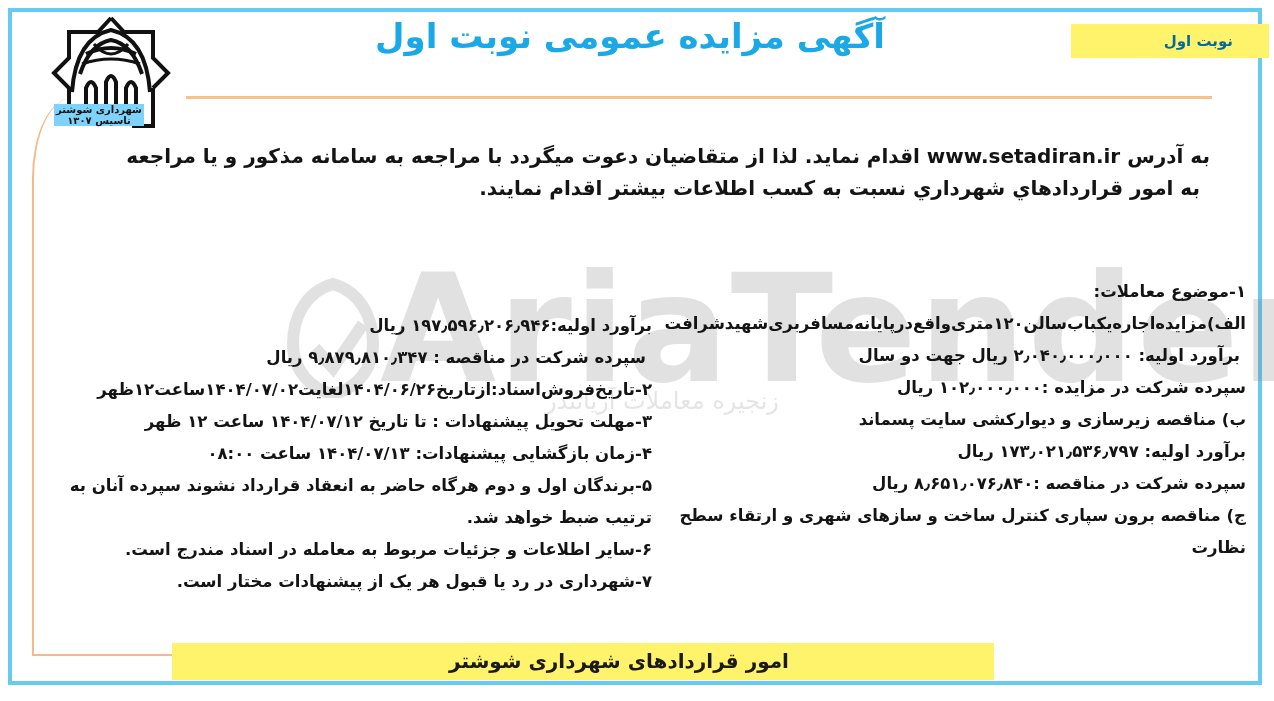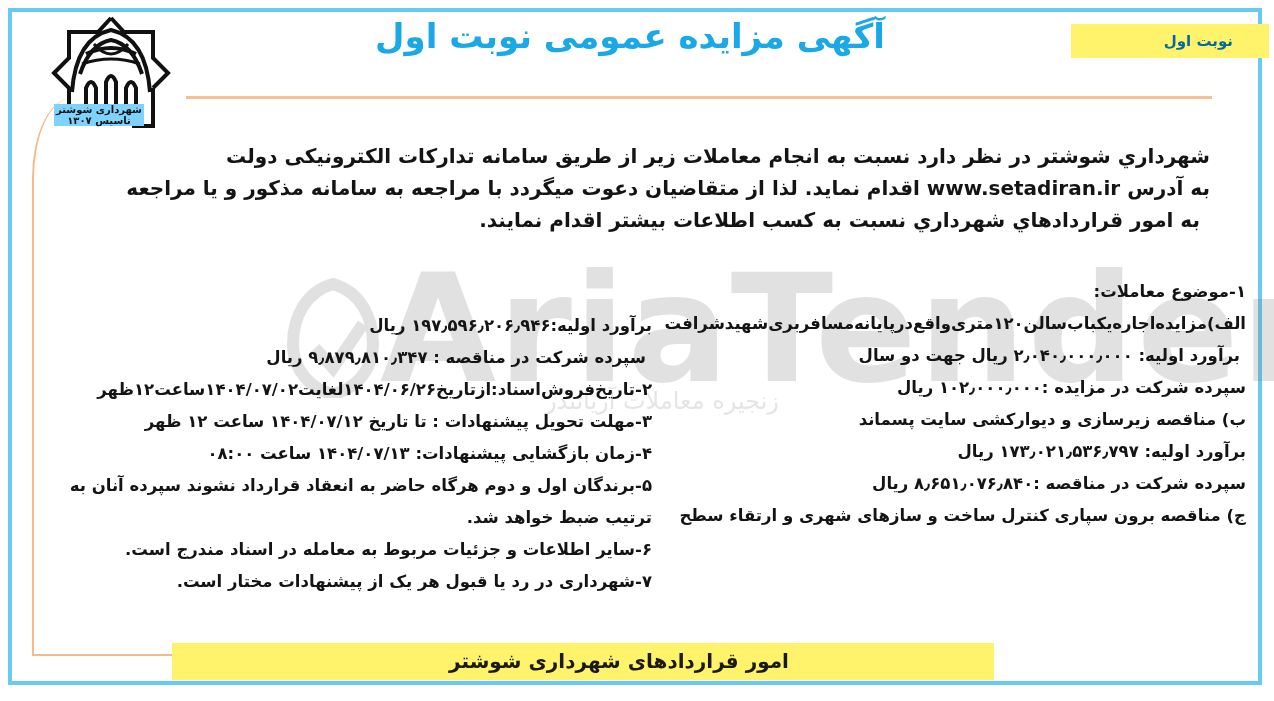--- a/index.html
+++ b/index.html
@@ -230,34 +230,34 @@
 <div class="watermark">
   <svg class="wm-icon" viewBox="0 0 96 120">
     <path d="M48 6 C20 14 8 40 8 66 C8 94 28 112 48 116 C68 112 88 94 88 66 C88 40 76 14 48 6 Z" fill="none" stroke="#7a7a7a" stroke-width="12"></path>
     <path d="M30 70 L48 90 L78 46" fill="none" stroke="#7a7a7a" stroke-width="12"></path>
   </svg>
   <div class="wm-text">AriaTender</div>
   <div class="wm-sub">زنجیره معاملات آریاتندر</div>
 </div>
 
 <div class="intro">
-  <span class="line">شهرداري شوشتر در نظر دارد نسبت به انجام معاملات زير از طريق سامانه تداركات الكترونيكی دولت</span>
   <span class="line">به آدرس www.setadiran.ir اقدام نمايد. لذا از متقاضيان دعوت ميگردد با مراجعه به سامانه مذكور و يا مراجعه</span>
   <span class="line line-3">به امور قراردادهاي شهرداري نسبت به كسب اطلاعات بيشتر اقدام نمايند.</span>
 </div>
 
 <div class="col col-right">
   <span class="row">۱-موضوع معاملات:</span>
   <span class="row">الف)مزایده‌اجاره‌یکباب‌سالن۱۲۰متری‌واقع‌درپایانه‌مسافربری‌شهیدشرافت</span>
   <span class="row indent">برآورد اولیه: ۲٫۰۴۰٫۰۰۰٫۰۰۰ ریال جهت دو سال</span>
   <span class="row">سپرده شرکت در مزایده :۱۰۲٫۰۰۰٫۰۰۰ ریال</span>
   <span class="row">ب) مناقصه زیرسازی و دیوارکشی سایت پسماند</span>
   <span class="row">برآورد اولیه: ۱۷۳٫۰۲۱٫۵۳۶٫۷۹۷ ریال</span>
   <span class="row">سپرده شرکت در مناقصه :۸٫۶۵۱٫۰۷۶٫۸۴۰ ریال</span>
   <span class="row">ج) مناقصه برون سپاری کنترل ساخت و سازهای شهری و ارتقاء سطح</span>
+  <span class="row">نظارت</span>
 </div>
 
 <div class="col col-left">
   <span class="row">برآورد اولیه:۱۹۷٫۵۹۶٫۲۰۶٫۹۴۶ ریال</span>
   <span class="row indent">سپرده شرکت در مناقصه : ۹٫۸۷۹٫۸۱۰٫۳۴۷ ریال</span>
   <span class="row">۲-تاریخ‌فروش‌اسناد:ازتاریخ۱۴۰۴/۰۶/۲۶لغایت۱۴۰۴/۰۷/۰۲ساعت۱۲ظهر</span>
   <span class="row">۳-مهلت تحویل پیشنهادات : تا تاریخ ۱۴۰۴/۰۷/۱۲ ساعت ۱۲ ظهر</span>
   <span class="row">۴-زمان بازگشایی پیشنهادات: ۱۴۰۴/۰۷/۱۳ ساعت ۰۸:۰۰</span>
   <span class="row">۵-برندگان اول و دوم  هرگاه حاضر به انعقاد قرارداد نشوند سپرده آنان به</span>
   <span class="row">ترتیب ضبط خواهد شد.</span>

